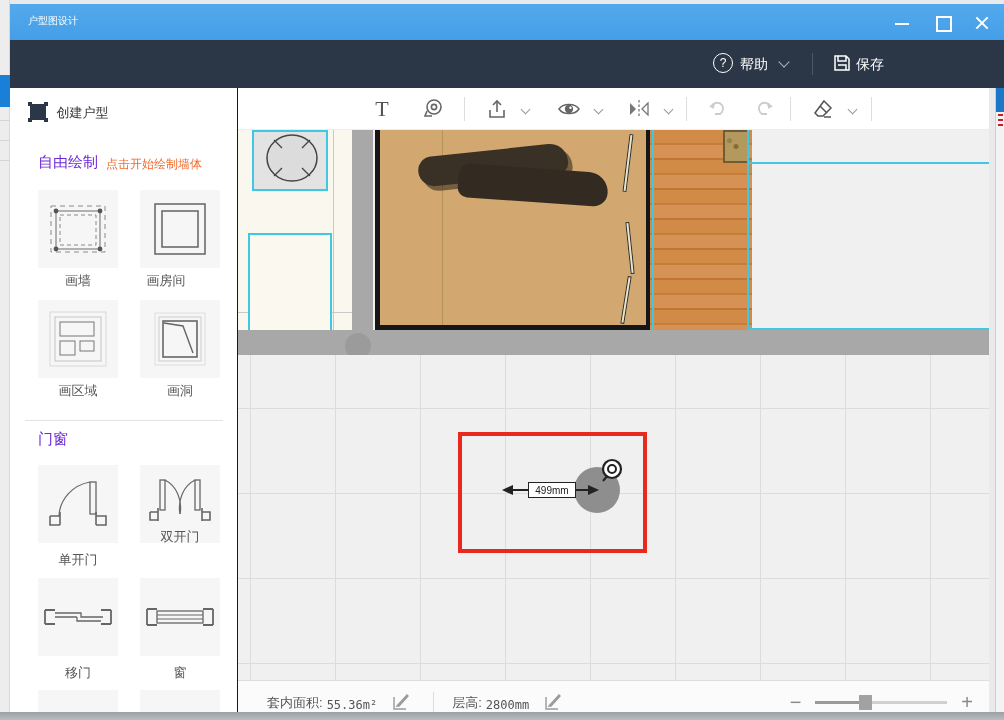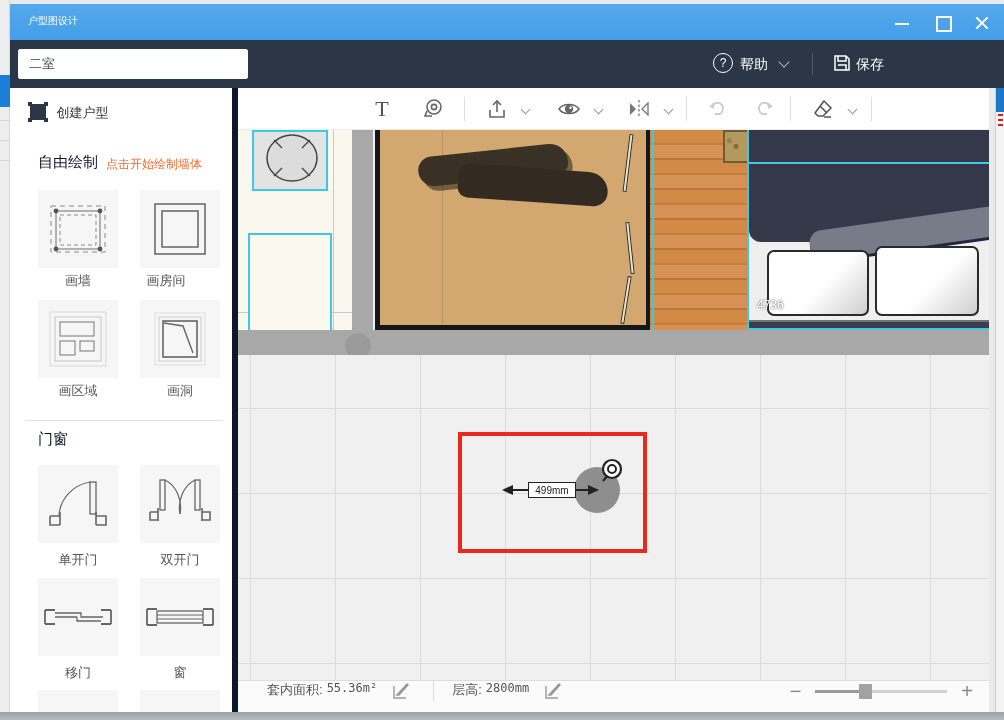--- a/index.html
+++ b/index.html
@@ -30,25 +30,25 @@
   .search-btn { position:absolute; left:258px; top:9px; width:97px; height:30px; background:#1585e0; color:#fff; border:none; border-radius:2px; font-size:14px; cursor:pointer; font-family:"Liberation Sans",sans-serif; }
   .help-q { position:absolute; left:703px; top:13px; width:20px; height:20px; border:1.5px solid #fff; border-radius:50%; font-size:12px; text-align:center; line-height:19px; }
   .help-label { position:absolute; left:730px; top:16px; font-size:14px; }
   .chev { width:8px; height:8px; border-right:1.5px solid #aab3bf; border-bottom:1.5px solid #aab3bf; transform:rotate(45deg); }
   .topbar .chev { position:absolute; left:770px; top:18px; }
   .topbar .vsep { position:absolute; left:802px; top:13px; width:1px; height:22px; background:#4b5666; }
   .save-icon { position:absolute; left:822px; top:13px; }
   .save-label { position:absolute; left:846px; top:16px; font-size:14px; }
 
   
-  .sidebar { left:10px; top:88px; width:228px; height:624px; background:#fff; border-right:6px solid #0f172a; overflow:hidden; }
+  .sidebar { left:10px; top:88px; width:228px; height:624px; background:#fff; border-right:1px solid #0f172a; overflow:hidden; }
   .tab { position:absolute; top:0; width:114px; height:50px; display:flex; align-items:center; justify-content:center; gap:7px; font-size:13px; color:#333; cursor:pointer; }
   .tab.active { left:0; background:#fff; }
   .tab.inactive { left:114px; background:#eaeaea; border-left:1px solid #ddd; border-bottom:1px solid #d9d9d9; }
-  .sec-title { position:absolute; font-size:15px; color:#0f172a; }
+  .sec-title { position:absolute; font-size:15px; color:#6d28d9; }
   .sec-hint { position:absolute; font-size:12px; color:#f26a2c; cursor:pointer; }
   .tile { position:absolute; width:80px; height:78px; background:#f6f6f6; cursor:pointer; display:flex; align-items:center; justify-content:center; }
   .tile-label { position:absolute; width:80px; text-align:center; font-size:13px; color:#555; }
   .divider { position:absolute; left:15px; width:198px; height:1px; background:#e2e2e2; }
 
   
   .canvas { left:238px; top:88px; width:751px; height:624px; background:#f0f0f1; overflow:hidden; }
   .cv-toolbar { position:absolute; left:0; top:0; width:751px; height:42px; background:#fff; border-bottom:1px solid #ececec; }
   .tool { position:absolute; top:8px; width:26px; height:26px; display:flex; align-items:center; justify-content:center; cursor:pointer; }
   .tool-sep { position:absolute; top:9px; width:1px; height:24px; background:#ddd; }
@@ -88,21 +88,21 @@
     background-size:85px 85px; background-position:12px 53px; }
   .red-rect { position:absolute; left:220px; top:344px; width:189px; height:121px; border:4px solid #e8291e; }
   .measure-circle { position:absolute; left:336px; top:379px; width:46px; height:46px; border-radius:50%; background:#8e8e8e; }
   .tape-cursor { position:absolute; left:357px; top:369px; }
   .dim-line { position:absolute; left:272px; top:401px; width:84px; height:2px; background:#222; }
   .arrow-l { position:absolute; left:264px; top:397px; width:0; height:0; border-top:5px solid transparent; border-bottom:5px solid transparent; border-right:11px solid #222; }
   .arrow-r { position:absolute; left:350px; top:397px; width:0; height:0; border-top:5px solid transparent; border-bottom:5px solid transparent; border-left:11px solid #222; }
   .dim-label { position:absolute; left:290px; top:394px; width:48px; height:16px; background:#fff; border:1px solid #222; font-size:10px; color:#222; text-align:center; line-height:15px; }
 
   
-  .statusbar { position:absolute; left:0; top:592px; width:751px; height:32px; background:#fbfbfb; border-top:1px solid #ddd; display:flex; align-items:flex-start; }
+  .statusbar { position:absolute; left:0; top:592px; width:751px; height:32px; background:#fbfbfb; border-top:1px solid #ddd; display:flex; align-items:flex-end; }
   .statusbar .lab { font-size:13px; color:#555; }
   .statusbar .val { font-family:"DejaVu Sans Mono",monospace; font-size:12px; color:#555; margin-left:4px; }
   .edit-btn { margin-left:14px; cursor:pointer; display:flex; }
   .st-sep { width:1px; height:20px; background:#ddd; margin:0 18px 0 22px; }
   .zoomctl { margin-left:auto; display:flex; align-items:center; padding-right:16px; }
   .zbtn { font-size:20px; color:#888; cursor:pointer; line-height:1; }
   .ztrack { position:relative; width:132px; height:3px; margin:0 14px; background:#d0d0d0; cursor:pointer; }
   .ztrack .fill { position:absolute; left:0; top:0; height:3px; width:47px; background:#9a9a9a; }
   .ztrack .handle { position:absolute; left:44px; top:-6px; width:13px; height:15px; background:#a2a2a2; cursor:grab; }
 </style>
@@ -124,21 +124,20 @@
 <div class="abs bg-bottom"></div>
 
 <div class="abs titlebar">
   <div class="title">户型图设计</div>
   <div class="winbtn min" style="left:877px"></div>
   <div class="winbtn max" style="left:917px"></div>
   <div class="winbtn close" style="left:957px"></div>
 </div>
 
 <div class="abs topbar">
-  <input class="search-input" value="二室" style="">
   <div class="help-q">?</div>
   <div class="help-label">帮助</div>
   <div class="chev"></div>
   <div class="vsep"></div>
   <div class="save-icon">
     <svg width="20" height="20" viewBox="0 0 20 20">
         <path d="M3,3 h11 l3,3 v11 h-14 z M6,3 v5 h8 v-5 M6,12 h8 v5" fill="none" stroke="#fff" stroke-width="1.5"></path>
       </svg>
   </div>
   <div class="save-label">保存</div>
@@ -216,21 +215,21 @@
     <svg width="64" height="60" viewBox="0 0 64 60" fill="none" stroke="#666" stroke-width="1.6">
       <path d="M2,38 h8 M2,38 v8 h8 M10,34 v13"></path>
       <path d="M54,38 h8 v8 h-8 M54,34 v13"></path>
       <rect x="12" y="6" width="5" height="30" stroke-width="1.3"></rect>
       <rect x="47" y="6" width="5" height="30" stroke-width="1.3"></rect>
       <path d="M17,6 A26,30 0 0 1 32,40" stroke-width="1.2"></path>
       <path d="M47,6 A26,30 0 0 0 32,40" stroke-width="1.2"></path>
     </svg>
   </div>
   <div class="tile-label" style="left:28px; top:463px">单开门</div>
-  <div class="tile-label" style="left:130px; top:463px">双开门</div>
+  <div class="tile-label" style="left:130px; top:440px">双开门</div>
 
   <div class="tile" style="left:28px; top:490px">
     <svg width="70" height="30" viewBox="0 0 70 30" fill="none" stroke="#666" stroke-width="1.8">
       <path d="M2,8 h10 M2,8 v14 M2,22 h10"></path>
       <path d="M68,8 h-10 M68,8 v14 M68,22 h-10"></path>
       <path d="M12,11 h26 v4 h22" stroke-width="1.3"></path>
       <path d="M12,15 h22 M34,15 v4 h24" stroke-width="1.3"></path>
     </svg>
   </div>
   <div class="tile" style="left:130px; top:490px">
@@ -335,28 +334,20 @@
     <div class="wardrobe">
       <div class="ward-line"></div>
       <div class="blob1"></div>
       <div class="blob2"></div>
       <div class="slat" style="left:246px; top:4px; height:58px; transform:rotate(7deg)"></div>
       <div class="slat" style="left:248px; top:92px; height:52px; transform:rotate(-6deg)"></div>
       <div class="slat" style="left:244px; top:146px; height:48px; transform:rotate(9deg)"></div>
     </div>
     <div class="floor"></div>
     <div class="rug"></div>
-    <div class="bed">
-      <div class="blanket"></div>
-      <div class="fold"></div>
-      <div class="pillow" style="left:18px; top:120px; width:102px; height:66px"></div>
-      <div class="pillow" style="left:126px; top:116px; width:104px; height:70px"></div>
-      <div class="bed-base"></div>
-      <div class="bed-dim">4736</div>
-    </div>
     <div class="cyan-v" style="left:414px; top:0; height:200px"></div>
     <div class="cyan-v" style="left:509px; top:0; height:200px"></div>
     <div class="cyan-h" style="left:509px; top:32px; width:242px"></div>
     <div class="cyan-h" style="left:509px; top:198px; width:242px"></div>
     <div class="wall-h"></div>
     <div class="wall-handle"></div>
   </div>
 
   <div class="grid"></div>
   <div class="red-rect"></div>

